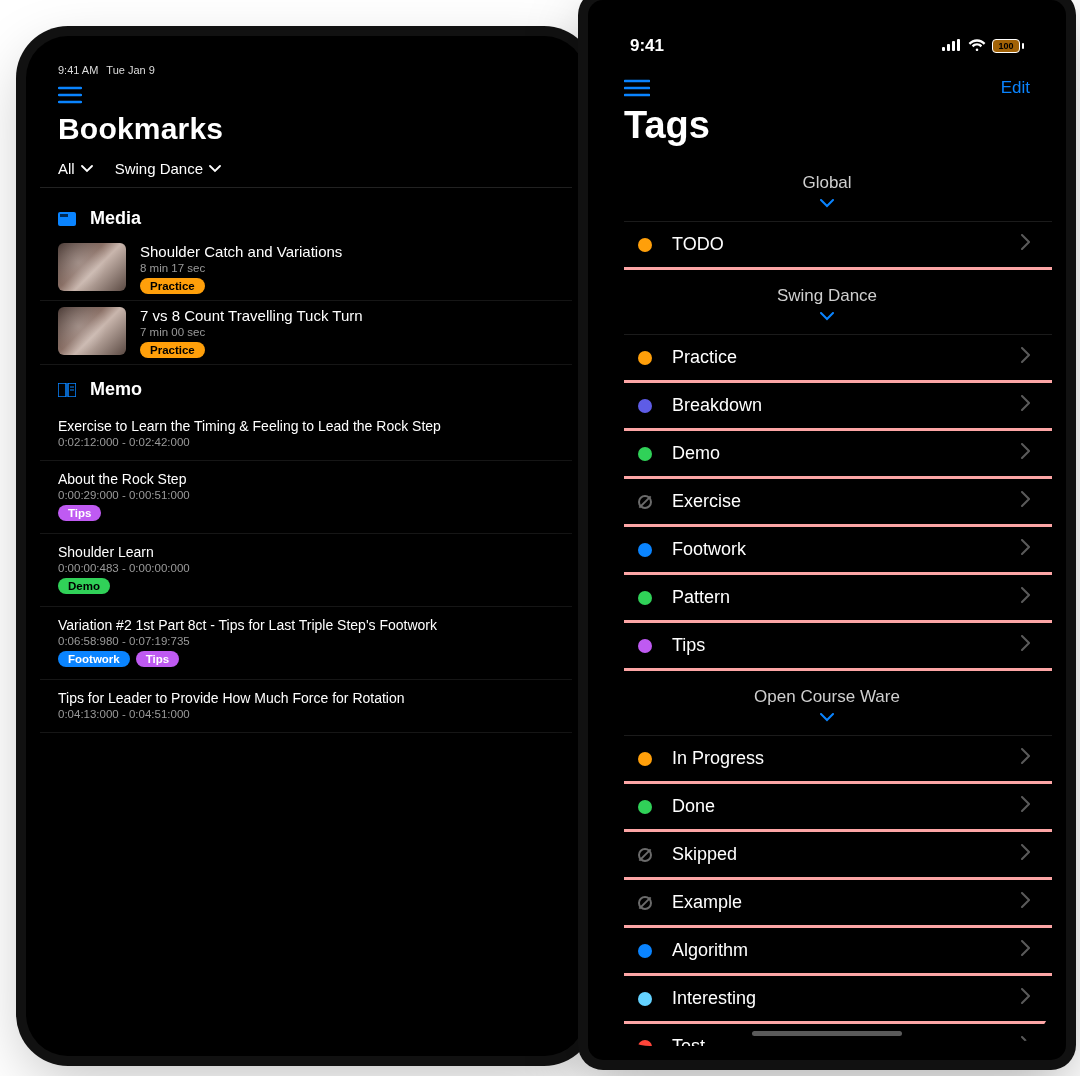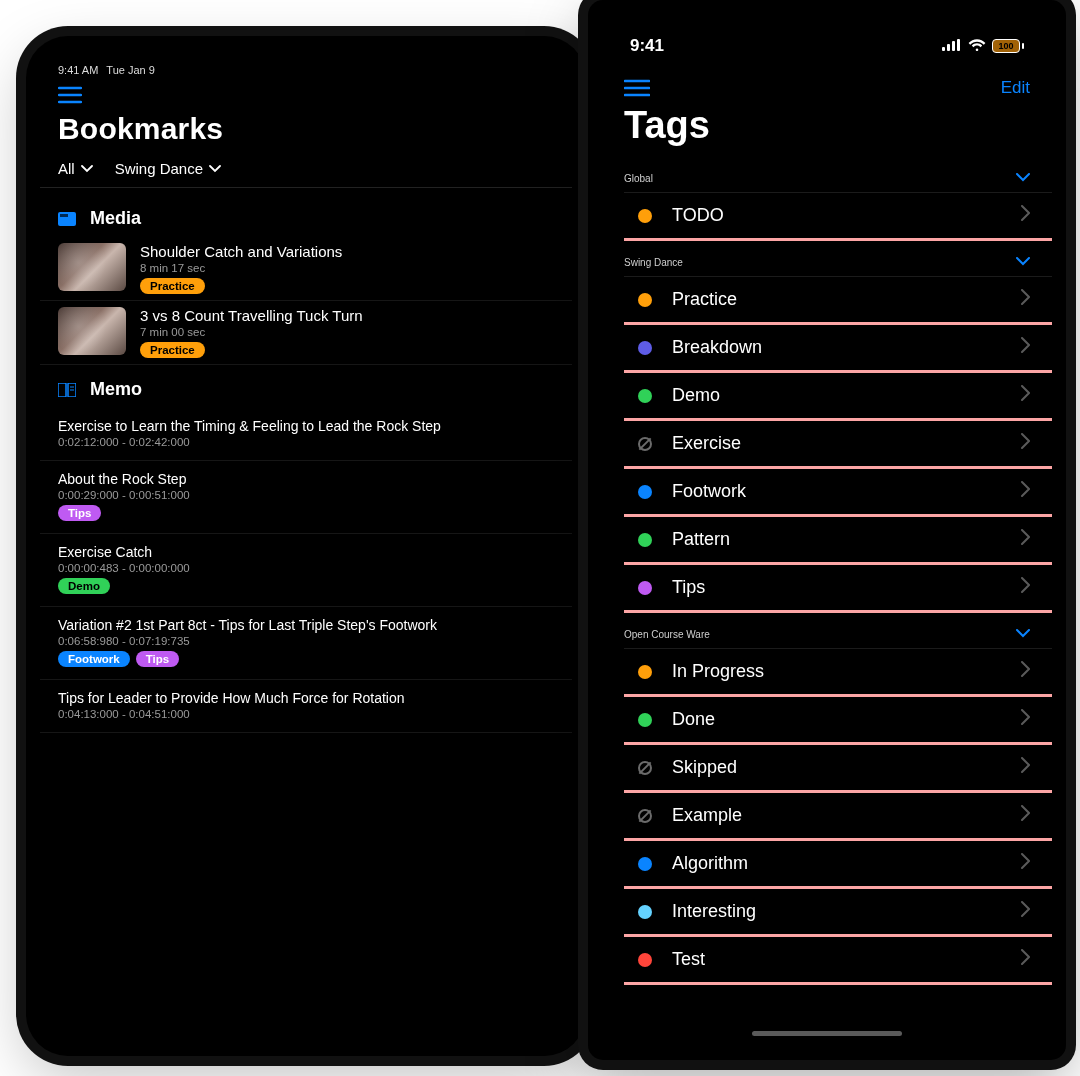--- a/index.html
+++ b/index.html
@@ -55,21 +55,21 @@
   .memo-row .ttl { font-size:14px; color:#fff; }
   .memo-row .ts { font-size:11.5px; color:#9a9a9a; margin-top:2px;}
 
   
   .iphone .notch { position:absolute; top:10px; left:50%; transform:translateX(-50%); width:130px; height:36px; background:#000; border-radius:20px; z-index:5;}
   .ph-status { display:flex; justify-content:space-between; align-items:center; padding: 22px 28px 0; font-size:17px; font-weight:600; }
   .status-right { display:flex; gap:6px; align-items:center; }
   .navbar { display:flex; justify-content:space-between; align-items:center; padding: 22px 22px 0;}
   .edit-btn { color:#0a84ff; font-size:17px; }
   h1.tags-title { font-size:38px; font-weight:800; padding: 6px 22px 10px;}
-  .group-hdr { display:flex; justify-content:space-between; align-items:center; padding: 16px 22px 8px; font-size:10px; color:#cfcfcf;}
+  .group-hdr { display:flex; justify-content:space-between; align-items:center; padding: 16px 22px 8px; font-size:17px; color:#cfcfcf;flex-direction:column;}
   .group-hdr .chev { color:#0a84ff; }
   .tag-list { padding: 0 0 0 22px; }
   .tag-row { display:flex; align-items:center; gap:20px; padding: 12px 22px 12px 10px; border-bottom:3px solid #fca5a5;}
   .tag-row:first-child { border-top:1px solid #1b1b1b;}
   .dot { width:14px; height:14px; border-radius:50%; flex:0 0 auto; margin-left:4px;}
   .dot.orange{background:#ff9f0a;} .dot.indigo{background:#5e5ce6;} .dot.green{background:#30d158;}
   .dot.blue{background:#0a84ff;} .dot.purple{background:#bf5af2;} .dot.cyan{background:#64d2ff;}
   .dot.red{background:#ff453a;}
   .noicon { width:14px;height:14px;border-radius:50%;border:2px solid #6b6b6b;position:relative;margin-left:4px;flex:0 0 auto;}
   .noicon::after{content:"";position:absolute;left:50%;top:50%;width:2px;height:16px;background:#6b6b6b;transform:translate(-50%,-50%) rotate(45deg);}
@@ -133,21 +133,21 @@
             <div class="ttl">Shoulder Catch and Variations</div>
             <div class="dur">8 min 17 sec</div>
             <div class="pill-row">
               <span class="pill orange">Practice</span>
             </div>
           </div>
         </div>
         <div class="media-row">
           <div class="thumb"></div>
           <div class="media-meta">
-            <div class="ttl">3 vs 8 Count Travelling Tuck Turn</div>
+            <div class="ttl">7 vs 8 Count Travelling Tuck Turn</div>
             <div class="dur">7 min 00 sec</div>
             <div class="pill-row">
               <span class="pill orange">Practice</span>
             </div>
           </div>
         </div>
       </div>
 
     <div class="section-hdr">
       <span class="section-icon">
@@ -166,21 +166,21 @@
           <div class="ts">0:02:12:000 - 0:02:42:000</div>
         </div>
         <div class="memo-row">
           <div class="ttl">About the Rock Step</div>
           <div class="ts">0:00:29:000 - 0:00:51:000</div>
           <div class="pill-row">
             <span class="pill purple">Tips</span>
           </div>
         </div>
         <div class="memo-row">
-          <div class="ttl">Exercise Catch</div>
+          <div class="ttl">Shoulder Learn</div>
           <div class="ts">0:00:00:483 - 0:00:00:000</div>
           <div class="pill-row">
             <span class="pill green">Demo</span>
           </div>
         </div>
         <div class="memo-row">
           <div class="ttl">Variation #2 1st Part 8ct - Tips for Last Triple Step's Footwork</div>
           <div class="ts">0:06:58:980 - 0:07:19:735</div>
           <div class="pill-row">
             <span class="pill blue">Footwork</span>

